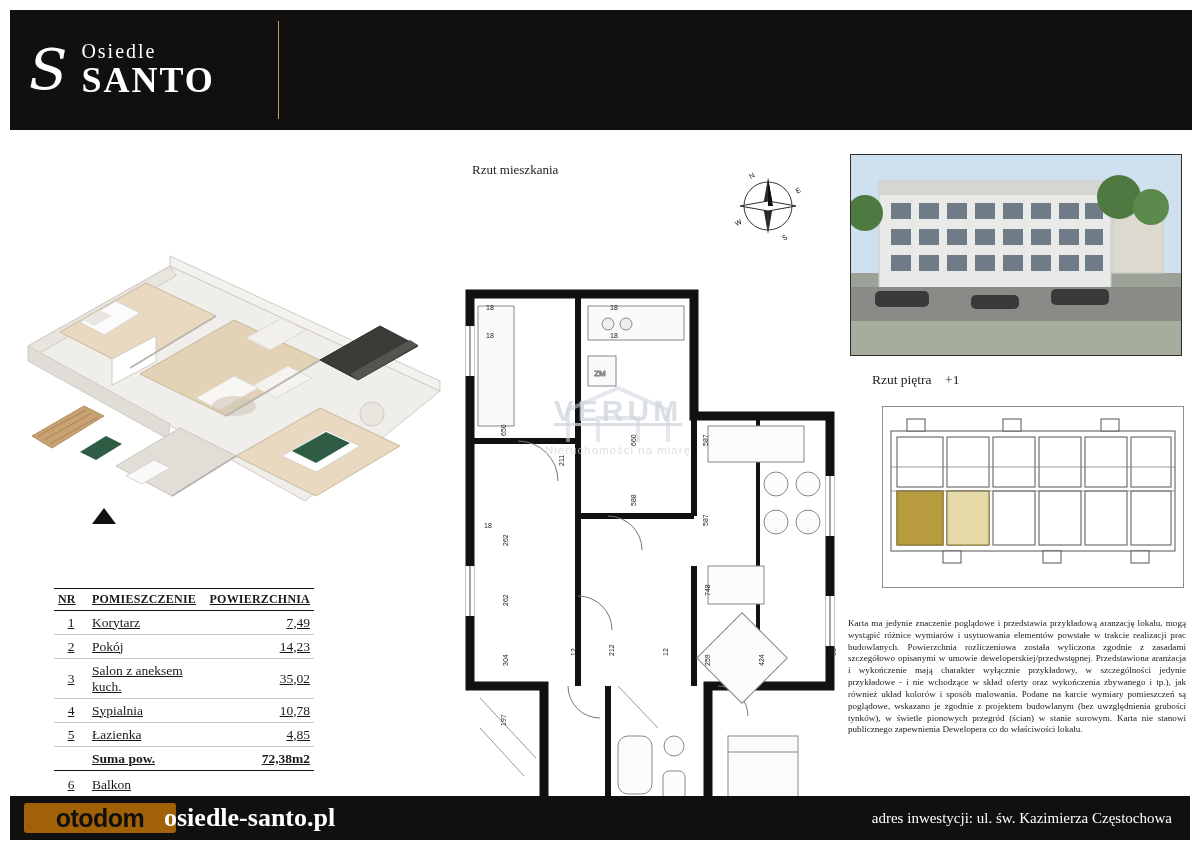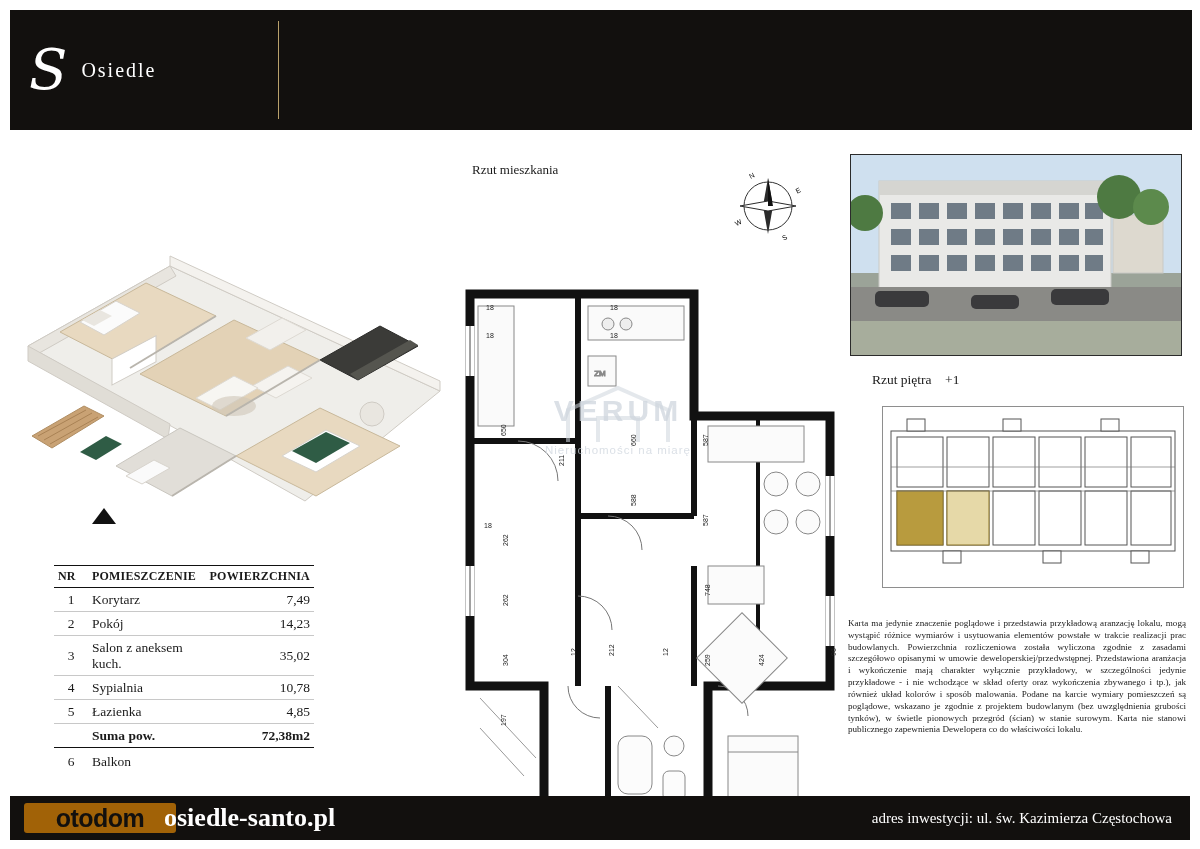--- a/index.html
+++ b/index.html
@@ -87,22 +87,23 @@
   .iso-wrap {
     position: absolute;
     left: 10px; top: 0px;
     width: 430px; height: 410px;
   }
   .iso-svg { display:block; }
 
   
   .table-wrap {
     position: absolute;
-    left: 44px; top: 429px;
+    left: 44px; top: 452px;
     width: 260px;
+    text-decoration: underline;
   }
   table.rooms {
     border-collapse: collapse;
     width: 100%;
     font-size: 13.5px;
   }
   table.rooms th {
     font-weight: bold;
     font-size: 12px;
     text-align: left;
@@ -150,20 +151,21 @@
     text-align: center;
     color: #cfd6de;
     pointer-events: none;
   }
   .wm-title {
     font-size: 30px;
     letter-spacing: 4px;
     font-family: "Liberation Sans", sans-serif;
     font-weight: bold;
     opacity: .75;
+    text-decoration: underline;
   }
   .wm-sub {
     font-size: 11.5px;
     letter-spacing: 1px;
     font-family: "Liberation Sans", sans-serif;
     opacity: .75;
     margin-top: 16px;
   }
 
   
@@ -244,20 +246,21 @@
   .rot { transform: rotate(-90deg); transform-origin: left top; }
 </style>
 </head>
 <body>
 
 <div class="header">
   <div class="logo-box">
     <div class="logo-mark">S</div>
     <div class="logo-words">
       <div class="logo-top">Osiedle</div>
+      <div class="logo-bottom">SANTO</div>
     </div>
   </div>
 </div>
 
 <div class="body-area">
 
   <div class="iso-wrap">
     <svg class="iso-svg" width="430" height="410" viewBox="0 0 430 410">
       <defs>
         <linearGradient id="floorw" x1="0" y1="0" x2="1" y2="1">

